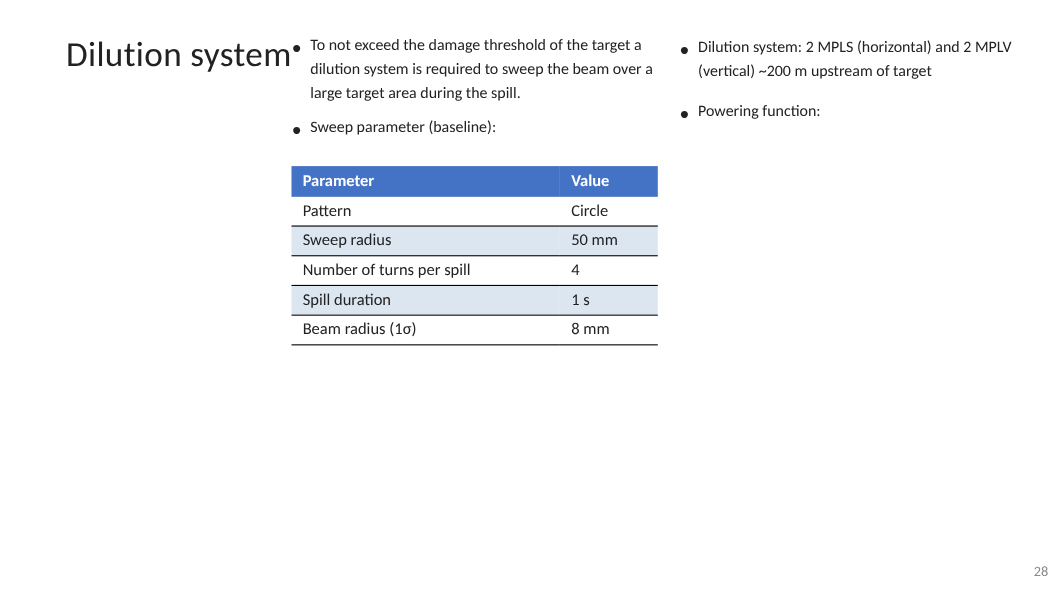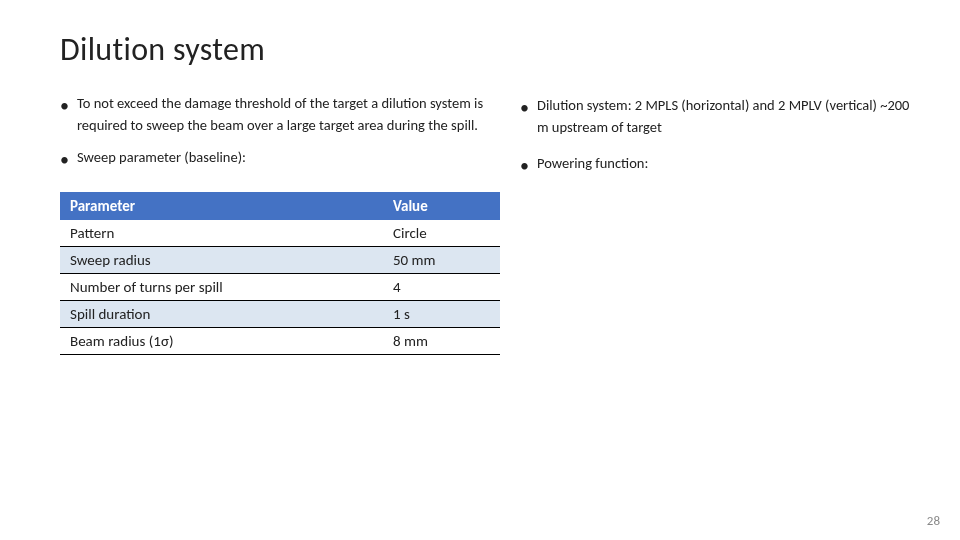--- a/index.html
+++ b/index.html
@@ -13,21 +13,21 @@
       position: relative;
       color: #222;
       font-size: 15px;
     }
 
     .slide {
       width: 960px;
       height: 535px;
       padding: 30px 40px 20px 60px;
       display: flex;
-      flex-direction: column;
+      flex-direction: row;
       border-radius: 24px;
     }
 
     .title {
       font-size: 32px;
       font-weight: 400;
       color: #222;
       margin-bottom: 24px;
       letter-spacing: 0.01em;
     }
@@ -99,21 +99,21 @@
 
     .param-table td {
       padding: 4px 10px;
       border-bottom: 1px solid #000000;
     }
 
     
     .page-number {
       position: absolute;
       bottom: 12px;
-      right: 20px;
+      right: 7px;
       font-size: 13px;
       color: #888;
     }
   </style>
 </head>
 <body>
 
 <div class="slide">
 
   <h1 class="title">Dilution system</h1>

